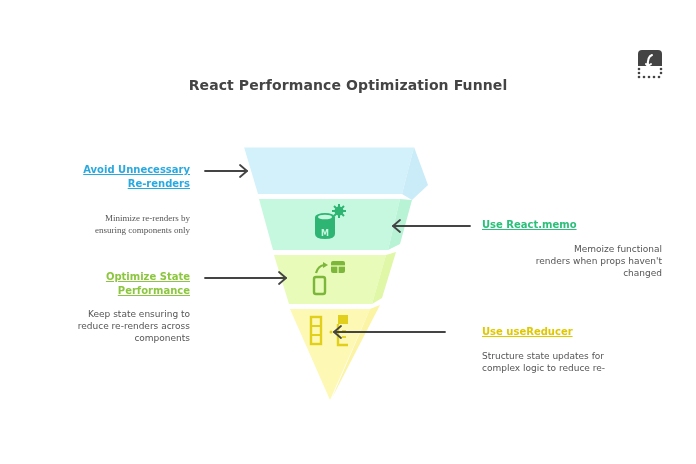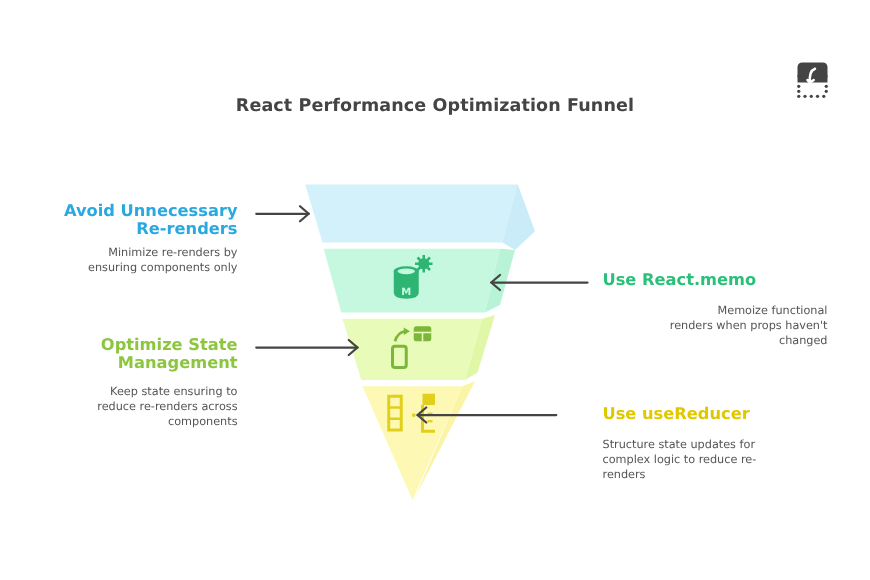--- a/index.html
+++ b/index.html
@@ -3,21 +3,21 @@
 <meta charset="utf-8">
 <style>
   html, body { margin: 0; padding: 0; background: #ffffff; }
   body { width: 696px; height: 464px; position: relative; overflow: hidden;
          font-family: "DejaVu Sans", sans-serif; }
   .title { position: absolute; left: 0; width: 696px; top: 77px; text-align: center;
            font-family: "DejaVu Sans", sans-serif; font-weight: bold; font-size: 14px;
            color: #444444; letter-spacing: 0.1px; }
   .corner-btn { position: absolute; left: 636px; top: 48px; width: 28px; height: 32px; cursor: pointer; }
   svg.funnel { position: absolute; left: 0; top: 0; }
-  .label-head { position: absolute; font-weight: bold; font-size: 13px; line-height: 14px; }
+  .label-head { position: absolute; font-weight: bold; font-size: 10px; line-height: 14px; text-decoration: underline; }
   .label-desc { position: absolute; font-size: 9px; line-height: 12px; color: #555555; }
   .left { text-align: right; }
   .right { text-align: left; }
 </style>
 </head>
 <body>
 
 <div class="title">React Performance Optimization Funnel</div>
 
 <div class="corner-btn">
@@ -116,44 +116,43 @@
       <line x1="445" y1="332" x2="334" y2="332"></line>
       <polyline points="341,326 334,332 341,338"></polyline>
     </g>
   </g>
 </svg>
 
 <div class="label-head left" style="left:20px; width:170px; top:163px; color:#29a9e0;">
   <div>Avoid Unnecessary</div>
   <div>Re-renders</div>
 </div>
-<div class="label-desc left" style="left:20px; width:170px; top:197px;">
+<div class="label-desc left" style="left:20px; width:170px; top:212px;font-family:Liberation Serif, serif;">
   <div>Minimize re-renders by</div>
   <div>ensuring components only</div>
 </div>
 
 <div class="label-head right" style="left:482px; width:180px; top:218px; color:#2bbf7a;">
   <div>Use React.memo</div>
 </div>
 <div class="label-desc right" style="left:482px; width:180px; top:243px;text-align:right;">
   <div>Memoize functional</div>
   <div>renders when props haven't</div>
   <div>changed</div>
 </div>
 
 <div class="label-head left" style="left:20px; width:170px; top:270px; color:#8cc63f;">
   <div>Optimize State</div>
-  <div>Management</div>
+  <div>Performance</div>
 </div>
 <div class="label-desc left" style="left:20px; width:170px; top:308px;">
   <div>Keep state ensuring to</div>
   <div>reduce re-renders across</div>
   <div>components</div>
 </div>
 
 <div class="label-head right" style="left:482px; width:180px; top:325px; color:#e0c800;">
   <div>Use useReducer</div>
 </div>
 <div class="label-desc right" style="left:482px; width:180px; top:350px;">
   <div>Structure state updates for</div>
   <div>complex logic to reduce re-</div>
-  <div>renders</div>
 </div>
 
 </body></html>

